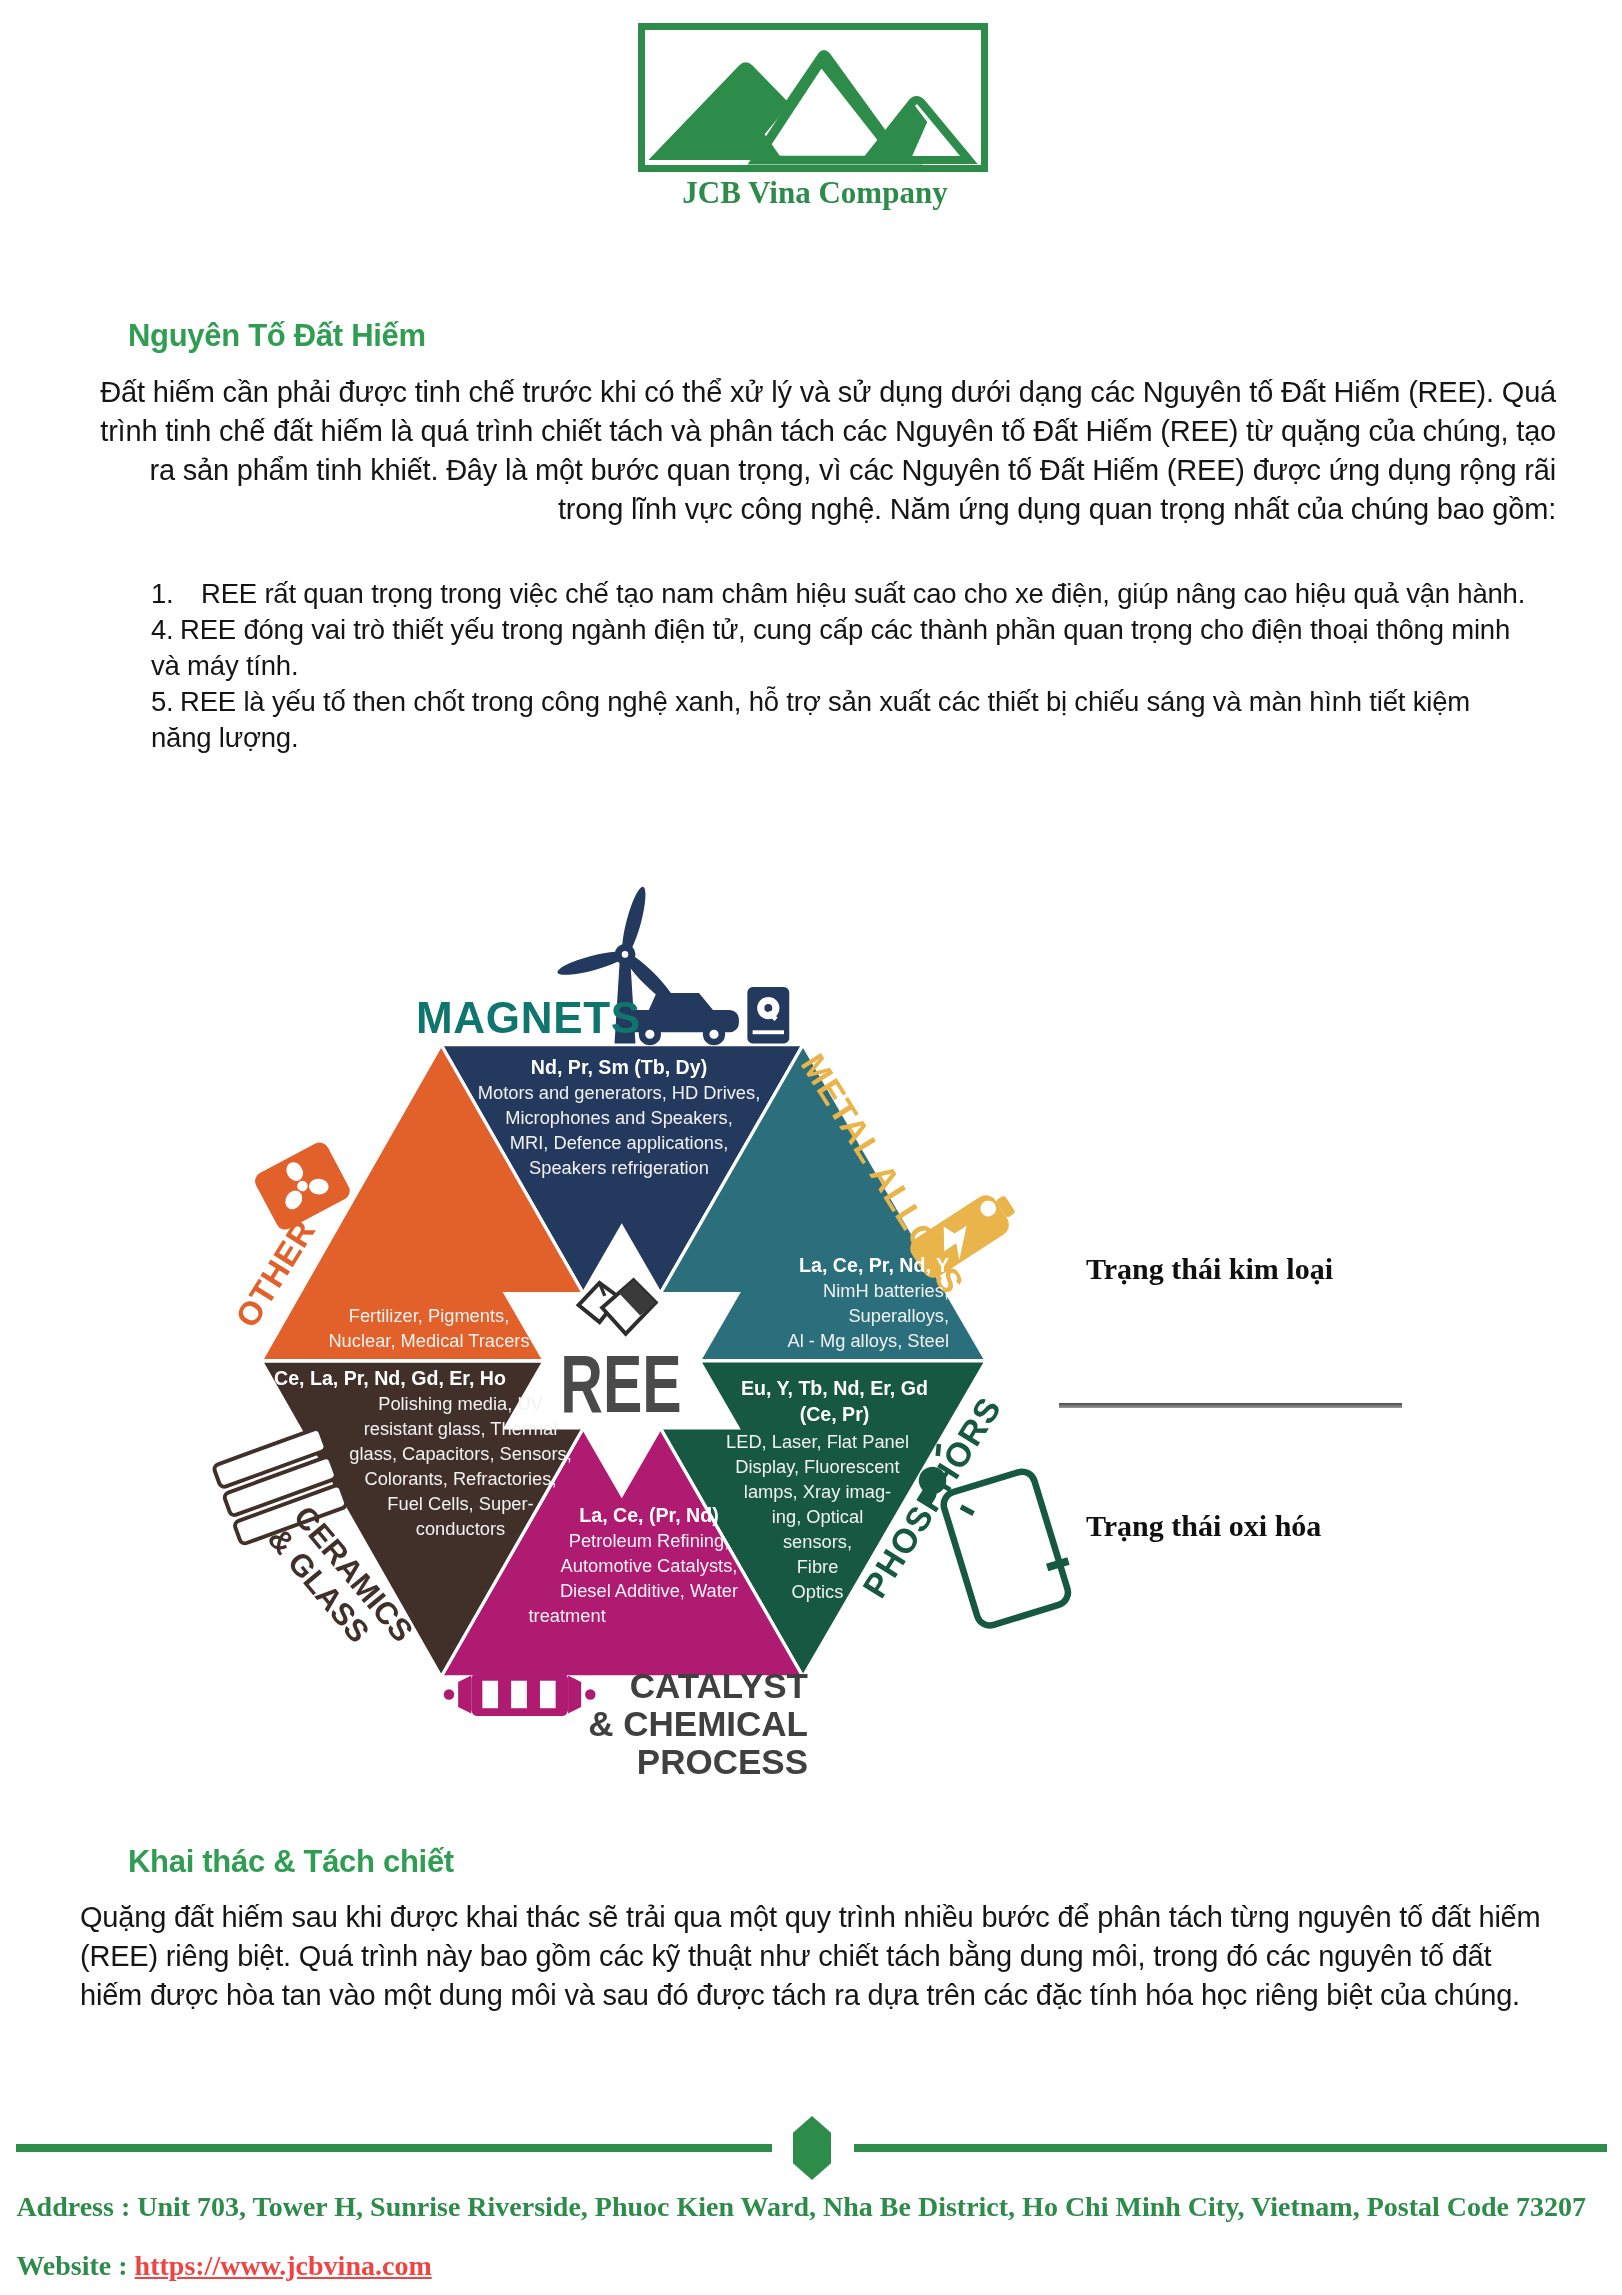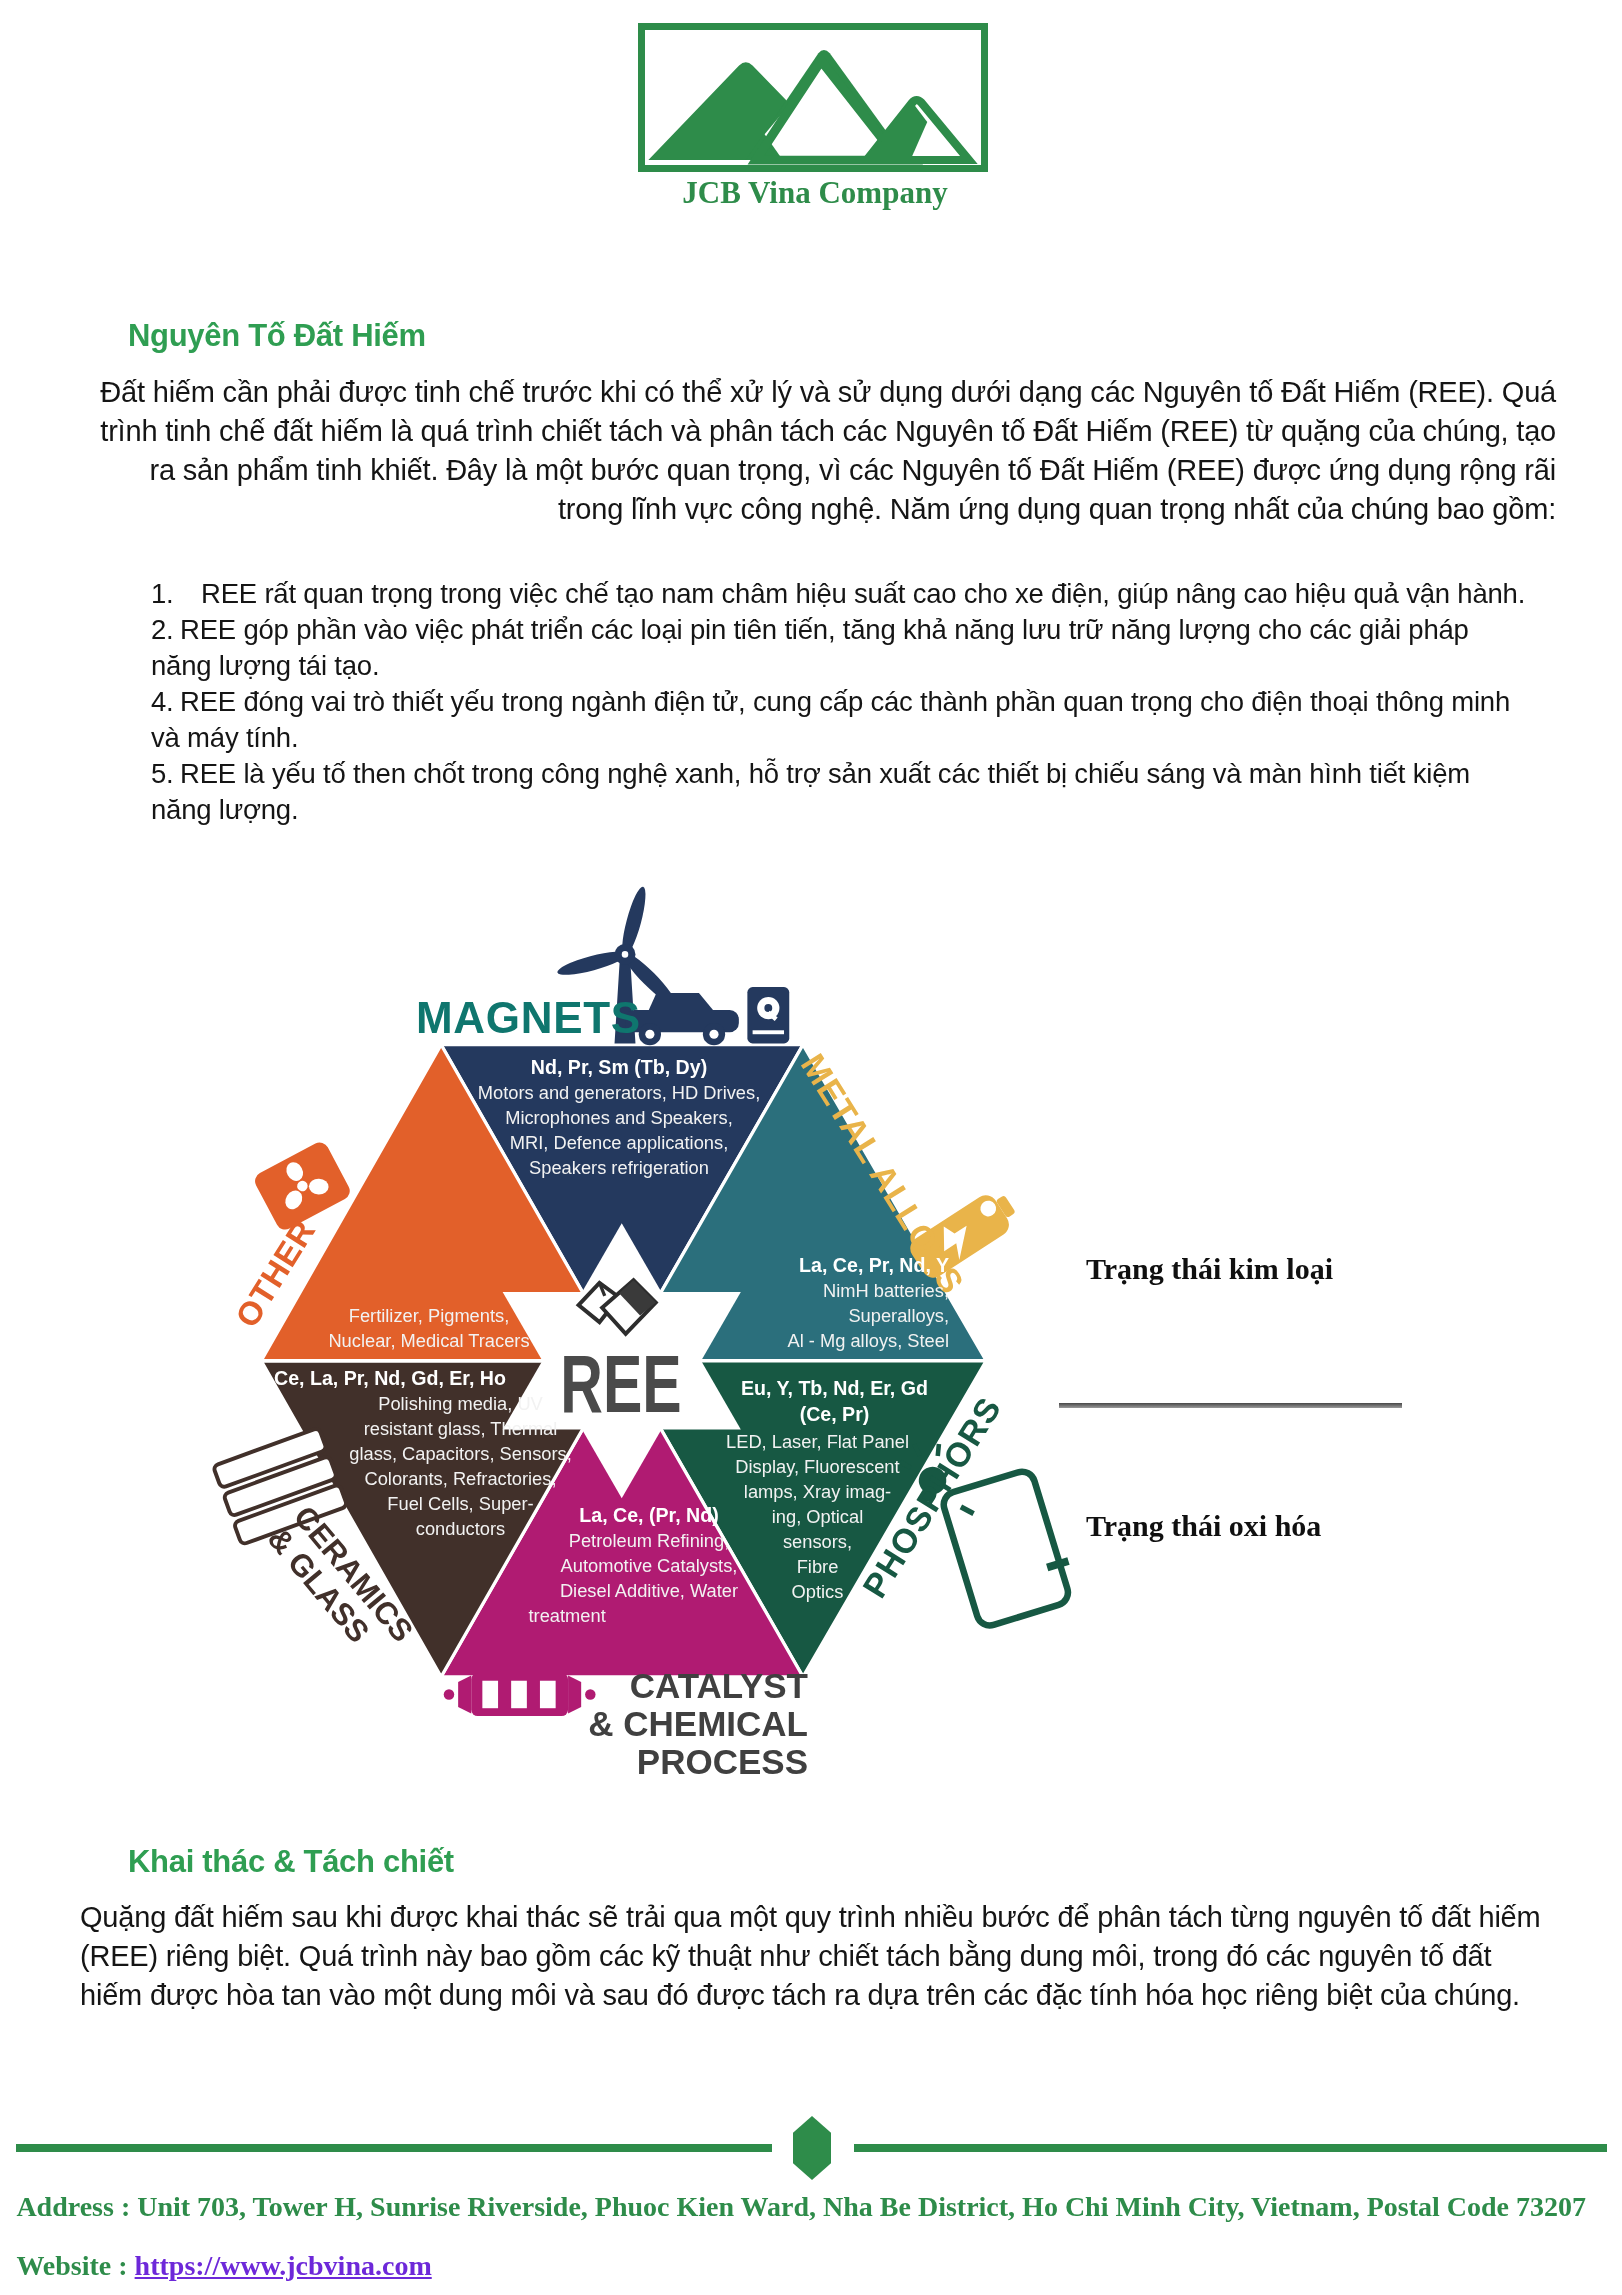--- a/index.html
+++ b/index.html
@@ -71,21 +71,21 @@
 
   
   .foot-bar{top:2144px;height:7.9px;background:#2e8c4a;}
   .foot-bar.left{left:16.4px;width:756px;}
   .foot-bar.right{left:854px;width:753px;}
   .foot-hex{left:793px;top:2116px;width:38px;height:64px;background:#2e8c4a;
     clip-path:polygon(50% 0,100% 26%,100% 74%,50% 100%,0 74%,0 26%);}
   .foot-text{font-family:"Liberation Serif",serif;font-weight:bold;font-size:28px;color:#2e8c4a;}
   .foot-address{left:16.4px;top:2191px;width:1597px;}
   .foot-website{left:16.4px;top:2250px;width:785px;}
-  .foot-website a{color:#6d28d9;text-decoration:underline;}
+  .foot-website a{color:#ef4444;text-decoration:underline;}
 </style>
 </head>
 <body>
 
 <div class="abs logo-box">
   <svg viewBox="0 0 500 220" preserveAspectRatio="none">
     <path d="M5,212 L140,58 Q150,47 160,58 L233,140 L300,212 Z" fill="#2e8c4a"></path>
     <path d="M150,212 L258,38 Q266,27 275,38 L390,212 Z" fill="#2e8c4a"></path>
     <path d="M178,170 L262,60 L335,150 L360,212 L205,212 Z" fill="#ffffff"></path>
     <path d="M165,212 L262,50 L368,198 L390,212 Z" fill="none" stroke="#2e8c4a" stroke-width="14"></path>
@@ -97,23 +97,20 @@
 
 <div class="abs h-green h1">Nguyên Tố Đất Hiếm</div>
 <div class="abs body-par p1">Đất hiếm cần phải được tinh chế trước khi có thể xử lý và sử dụng dưới dạng các Nguyên tố Đất Hiếm (REE). Quá trình tinh chế đất hiếm là quá trình chiết tách và phân tách các Nguyên tố Đất Hiếm (REE) từ quặng của chúng, tạo ra sản phẩm tinh khiết. Đây là một bước quan trọng, vì các Nguyên tố Đất Hiếm (REE) được ứng dụng rộng rãi trong lĩnh vực công nghệ. Năm ứng dụng quan trọng nhất của chúng bao gồm:</div>
 
 <div class="abs ree-list">
   <div class="list-item item-first">
     <span class="li-num">1.</span>
     <span>REE rất quan trọng trong việc chế tạo nam châm hiệu suất cao cho xe điện, giúp nâng cao hiệu quả vận hành.</span>
   </div>
   <div class="list-item">
-    <span class="li-num-inline">2.</span><span>REE góp phần vào việc phát triển các loại pin tiên tiến, tăng khả năng lưu trữ năng lượng cho các giải pháp năng lượng tái tạo.</span>
-  </div>
-  <div class="list-item">
     <span class="li-num-inline">4.</span><span>REE đóng vai trò thiết yếu trong ngành điện tử, cung cấp các thành phần quan trọng cho điện thoại thông minh và máy tính.</span>
   </div>
   <div class="list-item">
     <span class="li-num-inline">5.</span><span>REE là yếu tố then chốt trong công nghệ xanh, hỗ trợ sản xuất các thiết bị chiếu sáng và màn hình tiết kiệm năng lượng.</span>
   </div>
 </div>
 
 <svg class="abs diagram-svg" width="1623" height="975" viewBox="0 1300 2480 1490">
 
   <polygon points="674,1596 1227,1596 950,2079" stroke="#ffffff" stroke-width="5" fill="#24395e"></polygon>

